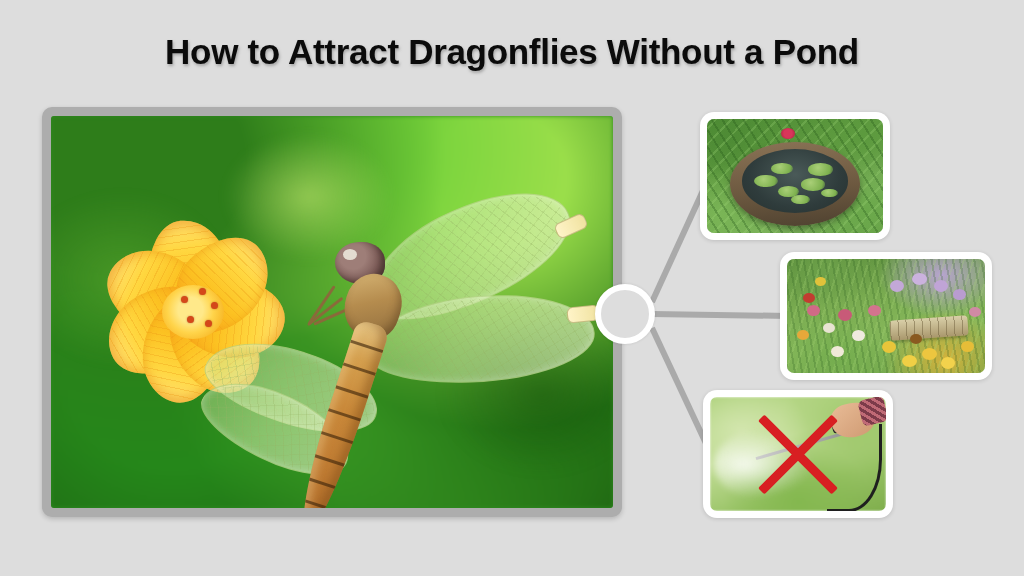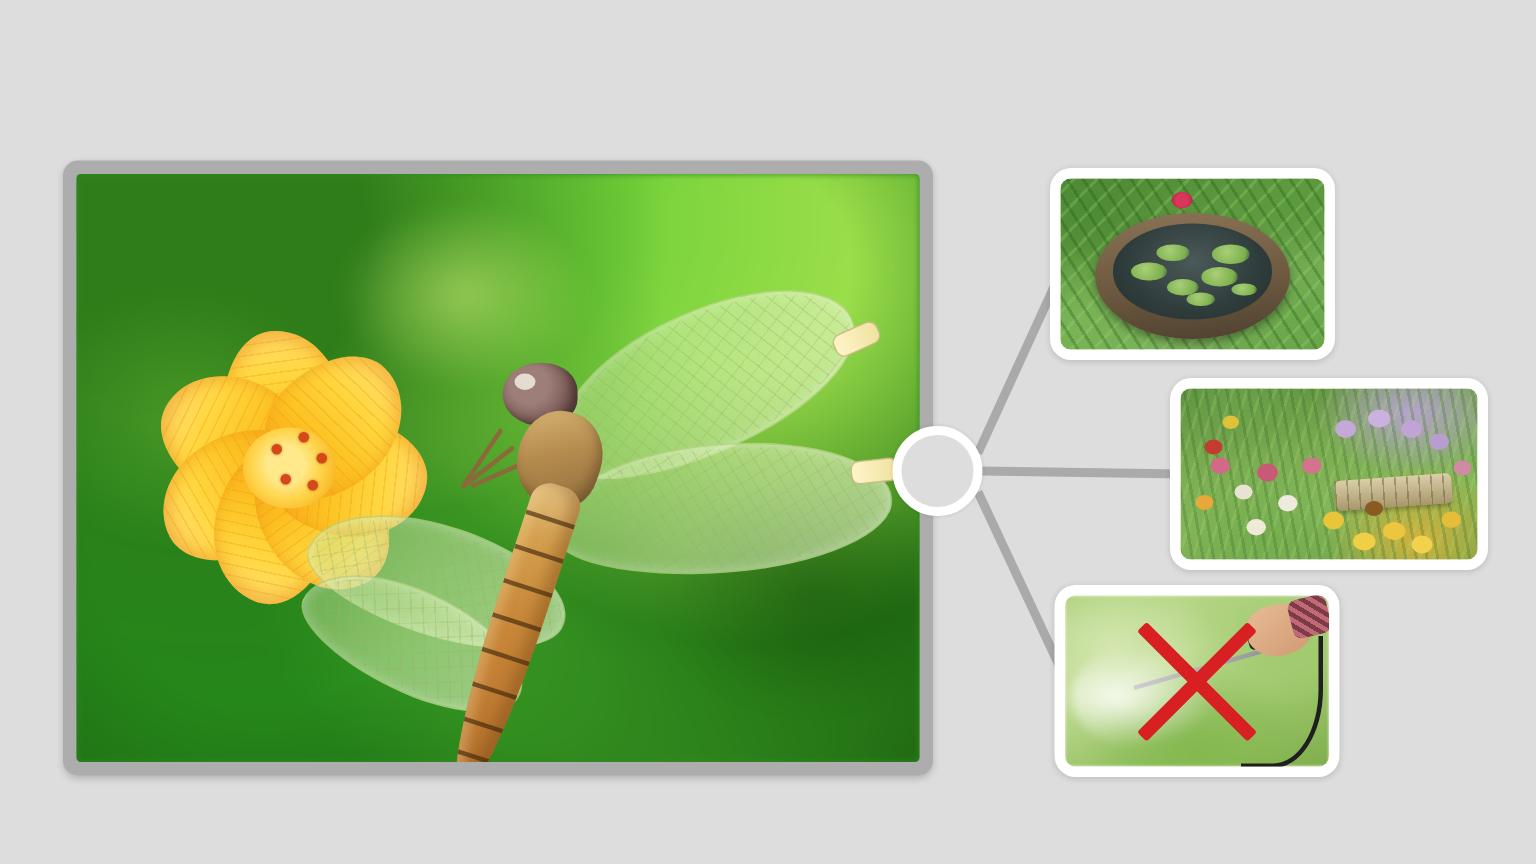--- a/index.html
+++ b/index.html
@@ -453,20 +453,21 @@
     border-radius: 2px;
   }
   .t3-x span:nth-child(1) { transform: rotate(45deg); }
   .t3-x span:nth-child(2) { transform: rotate(-45deg); }
 </style>
 </head>
 <body>
 
 <div id="canvas">
 
+  <div class="page-title">How to Attract Dragonflies Without a Pond</div>
 
   <div class="hero-frame">
     <div class="hero-photo">
       <div class="hero-bg"></div>
       <div class="hero-bg-soft"></div>
 
       <div class="flower">
         <div class="petal" style="transform: rotate(-96deg);"></div>
         <div class="petal" style="transform: rotate(-152deg);"></div>
         <div class="petal" style="transform: rotate(152deg);"></div>

